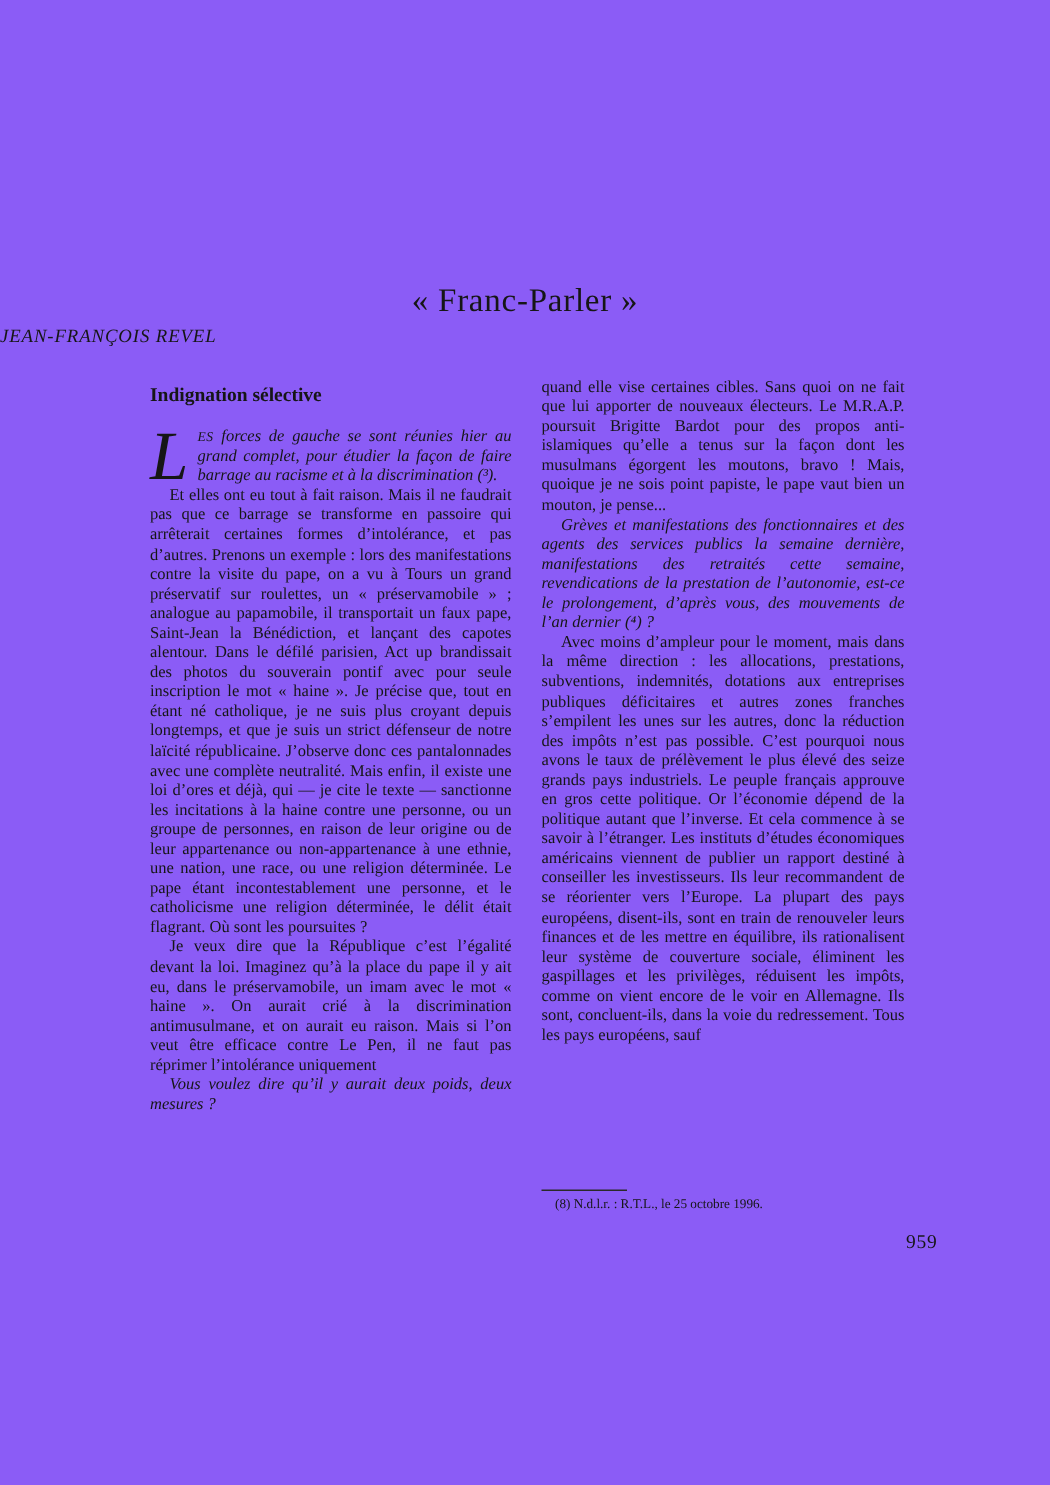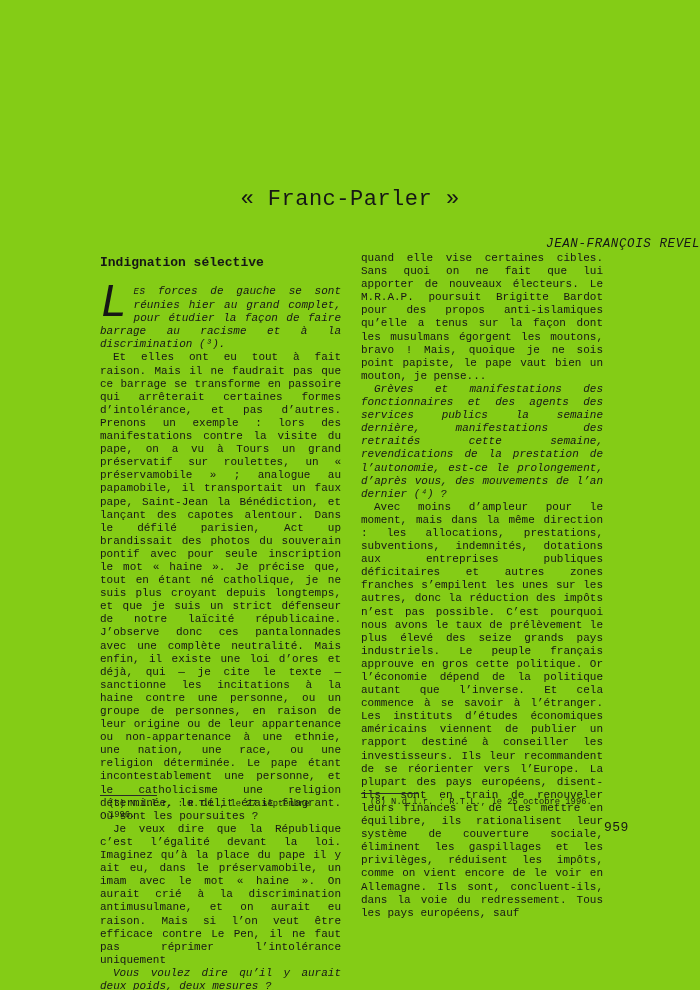--- a/index.html
+++ b/index.html
@@ -5,45 +5,44 @@
   html, body {
     margin: 0;
     padding: 0;
     background: #e8e8e8;
   }
   .page {
     position: relative;
     width: 700px;
     height: 990px;
     margin: 0 auto;
-    background: #84cc16;
+    background: #8b5cf6;
     color: #161616;
-    font-family: Liberation Mono, monospace;
+    font-family: Liberation Serif, serif;
     overflow: hidden;
   }
   .article-title {
     position: absolute;
     left: 0;
     top: 172px;
     width: 100%;
     text-align: center;
     font-size: 22px;
     font-weight: 400;
     letter-spacing: 0.5px;
   }
   .article-author {
     position: absolute;
     left: 0;
     top: 217px;
     width: 100%;
-    text-align: right;
+    text-align: left;
     font-size: 12.5px;
     font-style: italic;
     letter-spacing: 0.6px;
-    margin-top: 20px;
   }
   .column {
     position: absolute;
     top: 252px;
     font-size: 11px;
     line-height: 13.1px;
     text-align: justify;
     text-justify: inter-word;
   }
   .column-left  { left: 100px; width: 241px; }
@@ -119,24 +118,20 @@
   </div>
 
   <div class="column column-right">
     <p>quand elle vise certaines cibles. Sans quoi on ne fait que lui apporter de nouveaux électeurs. Le M.R.A.P. poursuit Brigitte Bardot pour des propos anti-islamiques qu’elle a tenus sur la façon dont les musulmans égorgent les moutons, bravo ! Mais, quoique je ne sois point papiste, le pape vaut bien un mouton, je pense...</p>
 
 
     <p class="para-indent italic">Grèves et manifestations des fonctionnaires et des agents des services publics la semaine dernière, manifestations des retraités cette semaine, revendications de la prestation de l’autonomie, est-ce le prolongement, d’après vous, des mouvements de l’an dernier (⁴) ?</p>
     <p class="para-indent">Avec moins d’ampleur pour le moment, mais dans la même direction : les allocations, prestations, subventions, indemnités, dotations aux entreprises publiques déficitaires et autres zones franches s’empilent les unes sur les autres, donc la réduction des impôts n’est pas possible. C’est pourquoi nous avons le taux de prélèvement le plus élevé des seize grands pays industriels. Le peuple français approuve en gros cette politique. Or l’économie dépend de la politique autant que l’inverse. Et cela commence à se savoir à l’étranger. Les instituts d’études économiques américains viennent de publier un rapport destiné à conseiller les investisseurs. Ils leur recommandent de se réorienter vers l’Europe. La plupart des pays européens, disent-ils, sont en train de renouveler leurs finances et de les mettre en équilibre, ils rationalisent leur système de couverture sociale, éliminent les gaspillages et les privilèges, réduisent les impôts, comme on vient encore de le voir en Allemagne. Ils sont, concluent-ils, dans la voie du redressement. Tous les pays européens, sauf</p>
   </div>
 
-  <div class="footnote-block fn-left">
-    <div class="footnote-rule"></div>
-    <div class="footnote-text">(3) N.d.l.r. : R.T.L., le 27 septembre 1996.</div>
-  </div>
 
   <div class="footnote-block fn-right">
     <div class="footnote-rule"></div>
     <div class="footnote-text">(8) N.d.l.r. : R.T.L., le 25 octobre 1996.</div>
   </div>
 
   <div class="page-number">959</div>
 
 </div>
 

